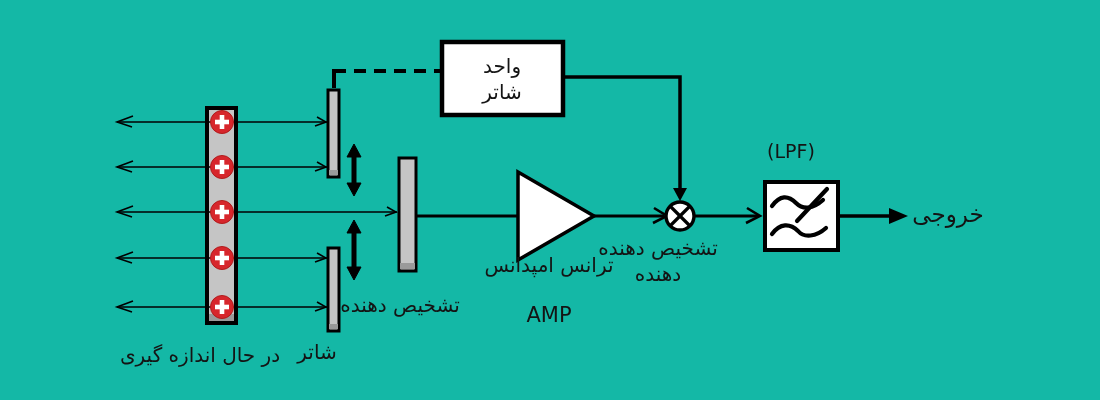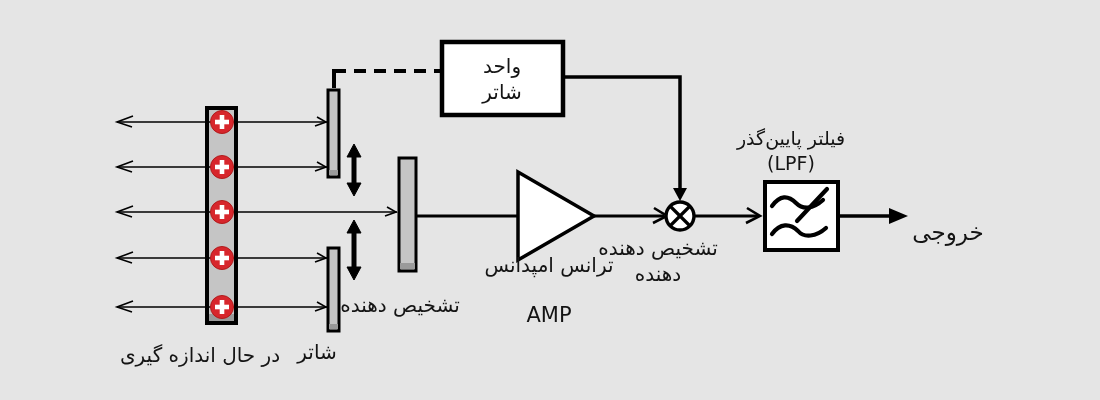--- a/index.html
+++ b/index.html
@@ -1,17 +1,17 @@
 <!DOCTYPE html>
 <html><head>
 <meta charset="utf-8">
 <style>
   html,body{margin:0;padding:0;background:#ffffff;}
   .stage{
-    position:relative;width:1100px;height:400px;background:#e5e5e5;
+    position:relative;width:1100px;height:400px;background:#14b8a6;
     font-family:"DejaVu Sans",sans-serif;overflow:hidden;
   }
   .stage svg{position:absolute;left:0;top:0;}
   .lbl{
     position:absolute;transform:translate(-50%,-50%);
     text-align:center;color:#141414;white-space:nowrap;line-height:1.3;
   }
   .f19{font-size:19px;} .f20{font-size:20px;} .f21{font-size:21px;margin-top:24px;}
   .f23{font-size:23px;}
   .ltr{direction:ltr;}
@@ -169,19 +169,18 @@
     <div>ترانس امپدانس</div>
     <div class="ltr f21">AMP</div>
   </div>
 
   <div class="lbl f20" style="left:658px;top:261px;" dir="rtl">
     <div>تشخیص دهنده</div>
     <div>دهنده</div>
   </div>
 
   <div class="lbl f19" style="left:791px;top:151px;" dir="rtl">
-    <div>فیلتر پایین‌گذر</div>
     <div class="ltr">(LPF)</div>
   </div>
 
-  <div class="lbl f23" style="left:948px;top:215px;margin-top:18px;" dir="rtl">خروجی</div>
+  <div class="lbl f23" style="left:948px;top:215px;" dir="rtl">خروجی</div>
 
 </div>
 
 </body></html>

